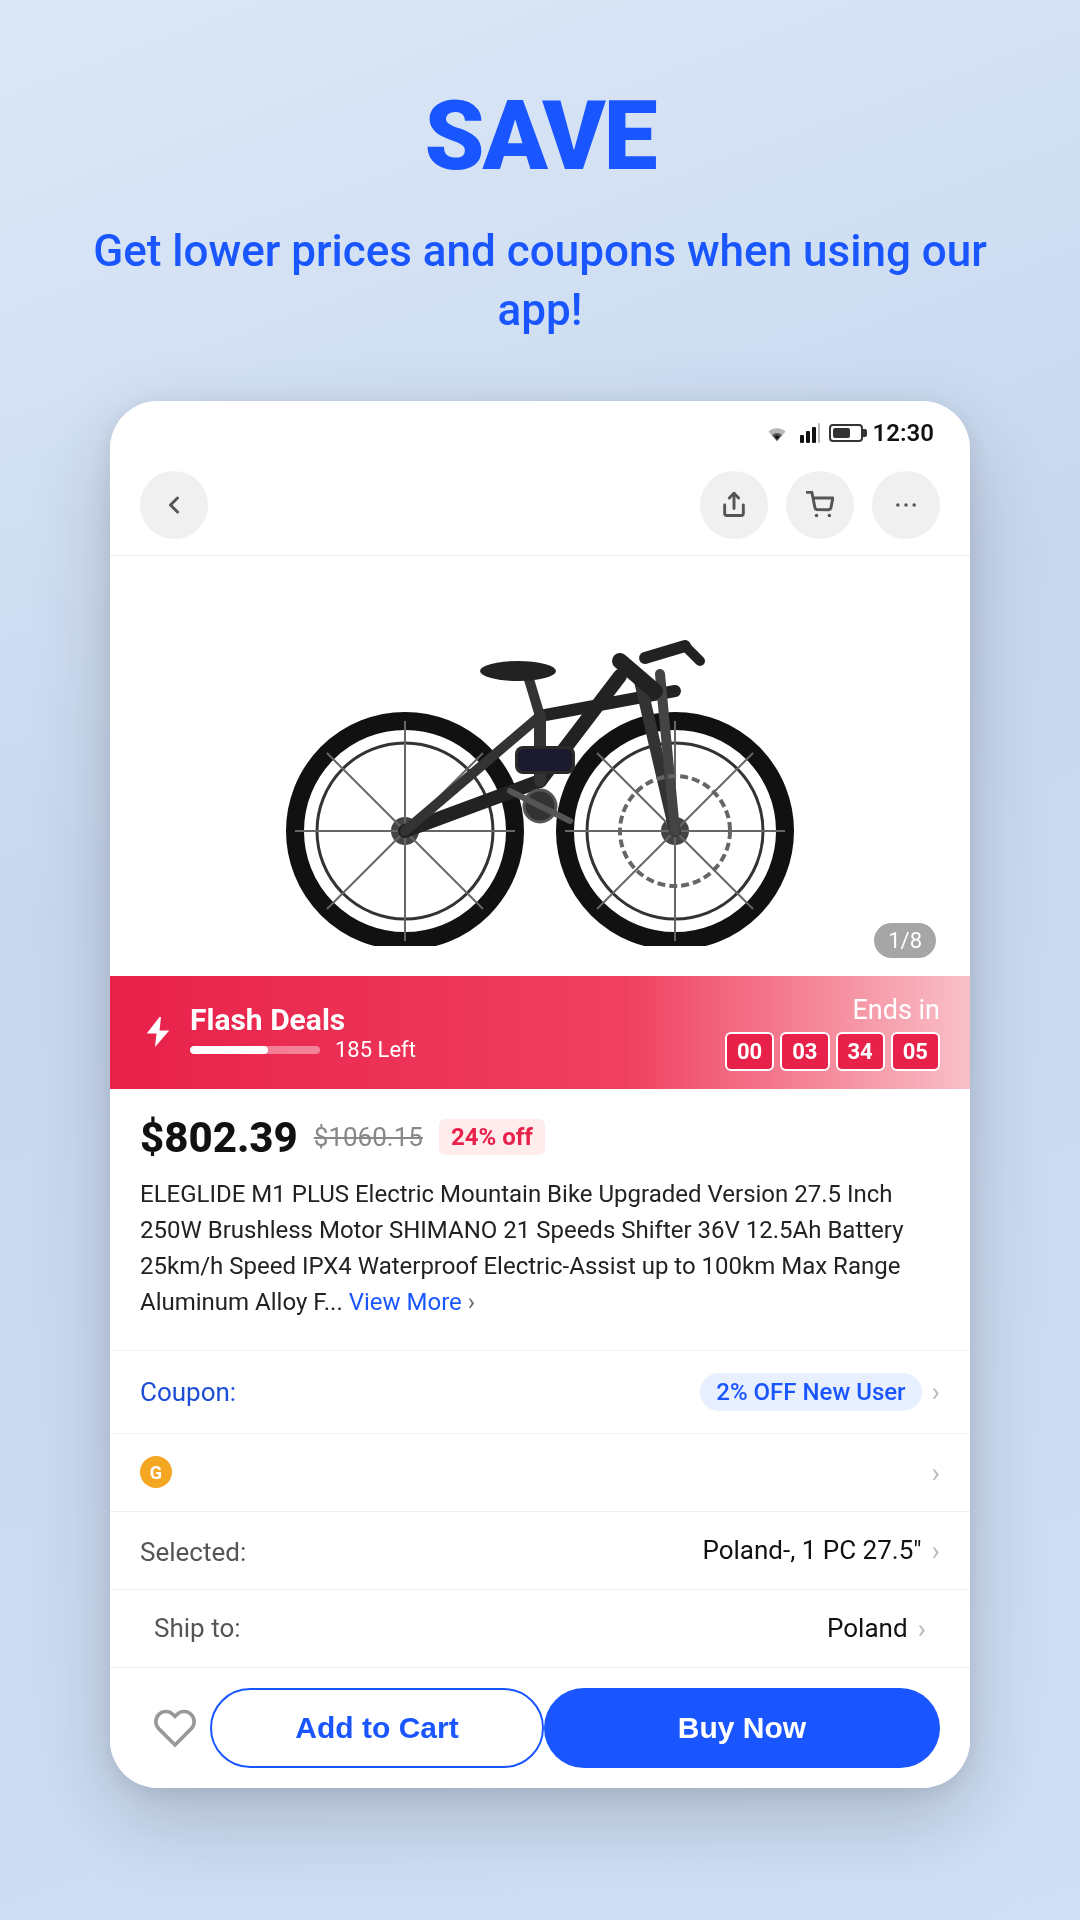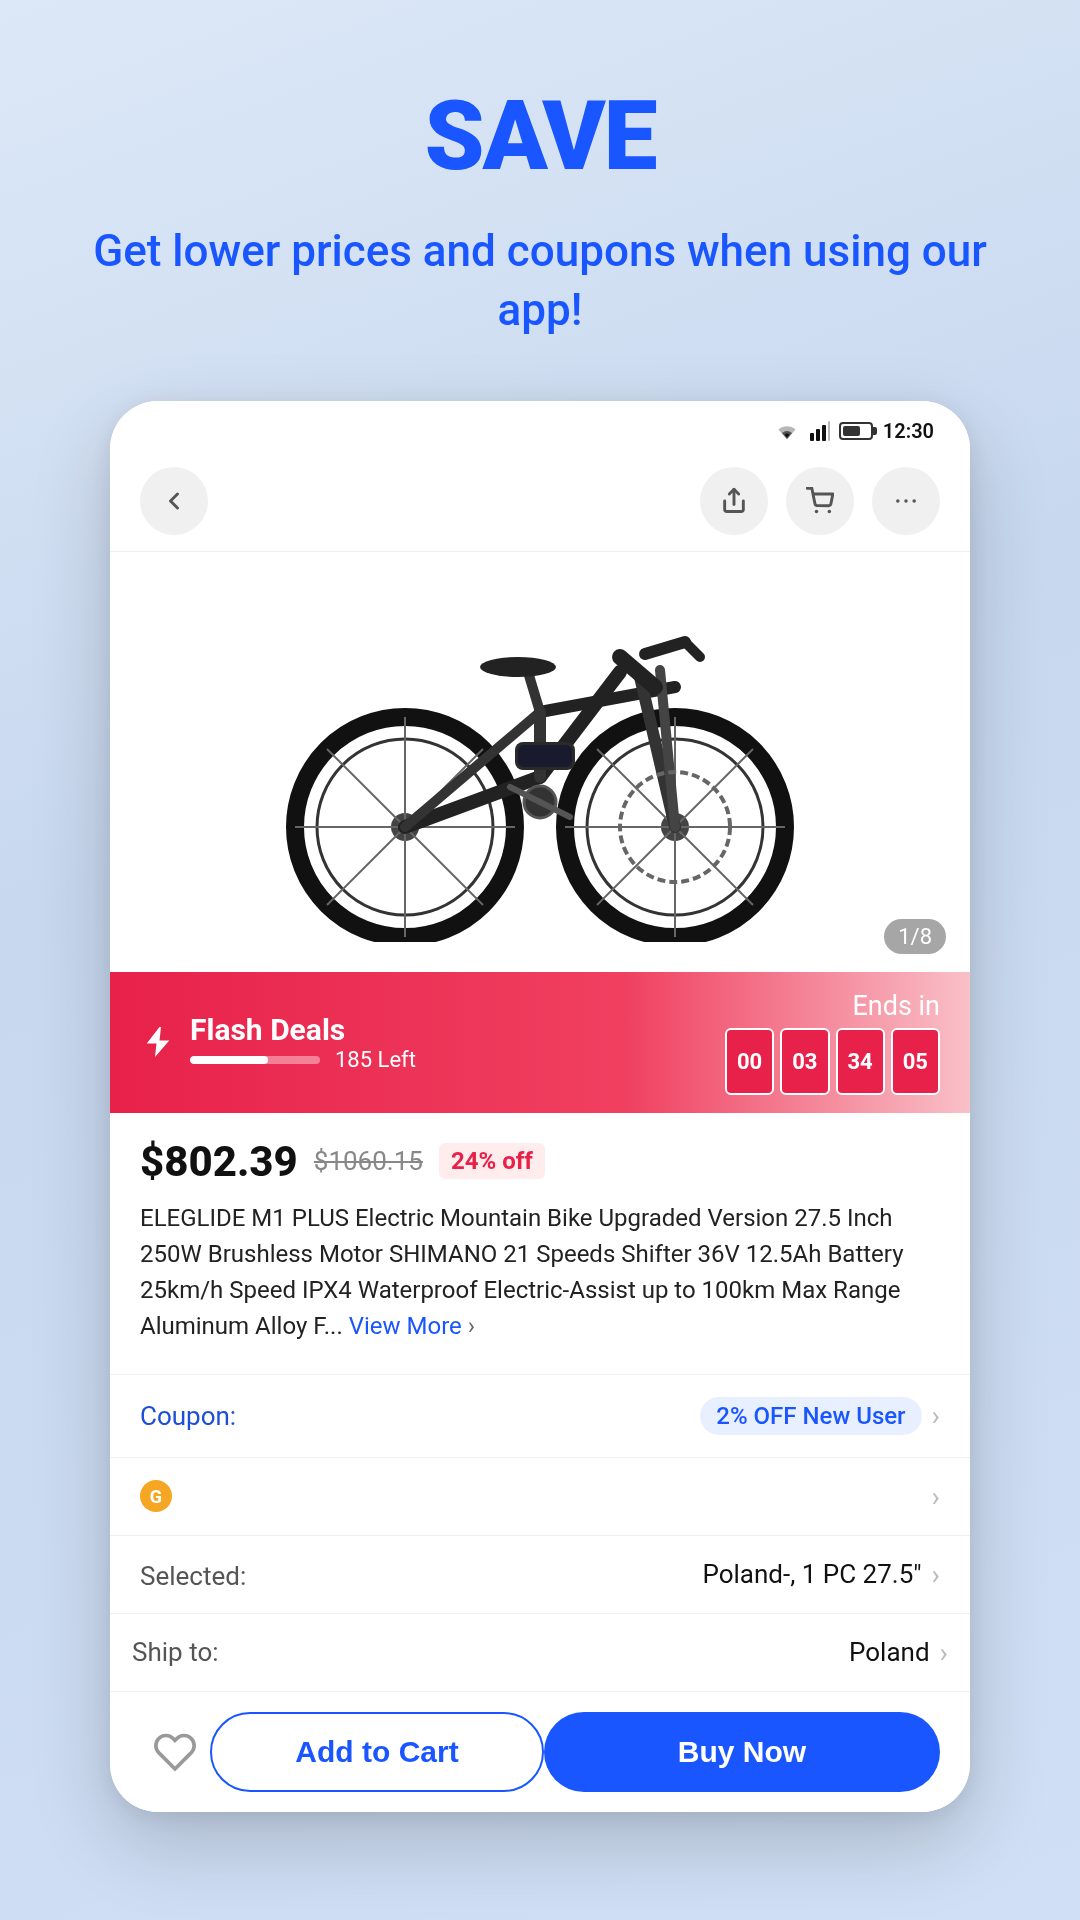--- a/index.html
+++ b/index.html
@@ -92,21 +92,21 @@
       right: -6px;
       top: 50%;
       transform: translateY(-50%);
       width: 4px;
       height: 8px;
       background: #333;
       border-radius: 0 2px 2px 0;
     }
 
     .time-text {
-      font-size: 20px;
+      font-size: 24px;
       font-weight: 600;
       color: #111;
     }
 
     
     .nav-bar {
       display: flex;
       justify-content: space-between;
       align-items: center;
       padding: 16px 30px 16px;
@@ -147,21 +147,21 @@
       height: 420px;
       display: flex;
       align-items: center;
       justify-content: center;
       position: relative;
     }
 
     .image-counter {
       position: absolute;
       bottom: 18px;
-      right: 24px;
+      right: 34px;
       background: rgba(0,0,0,0.35);
       color: #fff;
       font-size: 22px;
       padding: 5px 14px;
       border-radius: 20px;
     }
 
     
     .flash-deals-banner {
       background: linear-gradient(90deg, #e8214a 0%, #f04060 60%, #f9c0c8 100%);
@@ -237,21 +237,21 @@
       gap: 6px;
       align-items: center;
     }
 
     .countdown-seg {
       background: #e8214a;
       border: 2px solid #fff;
       color: #fff;
       font-size: 22px;
       font-weight: 700;
-      padding: 19px 10px;
+      padding: 5px 10px;
       border-radius: 6px;
       min-width: 40px;
       text-align: center;
     }
 
     .countdown-seg.highlight {
       background: #e8214a;
       border-color: #fff;
     }
 
@@ -390,21 +390,21 @@
 
     .selected-value {
       font-size: 26px;
       color: #111;
     }
 
     .ship-row {
       display: flex;
       align-items: center;
       justify-content: space-between;
-      padding: 22px 22px;
+      padding: 22px 44px;
       background: #fff;
       border-top: 1px solid #f0f0f0;
       margin-bottom: 0;
     }
 
     .ship-label {
       font-size: 26px;
       color: #555;
     }
 

